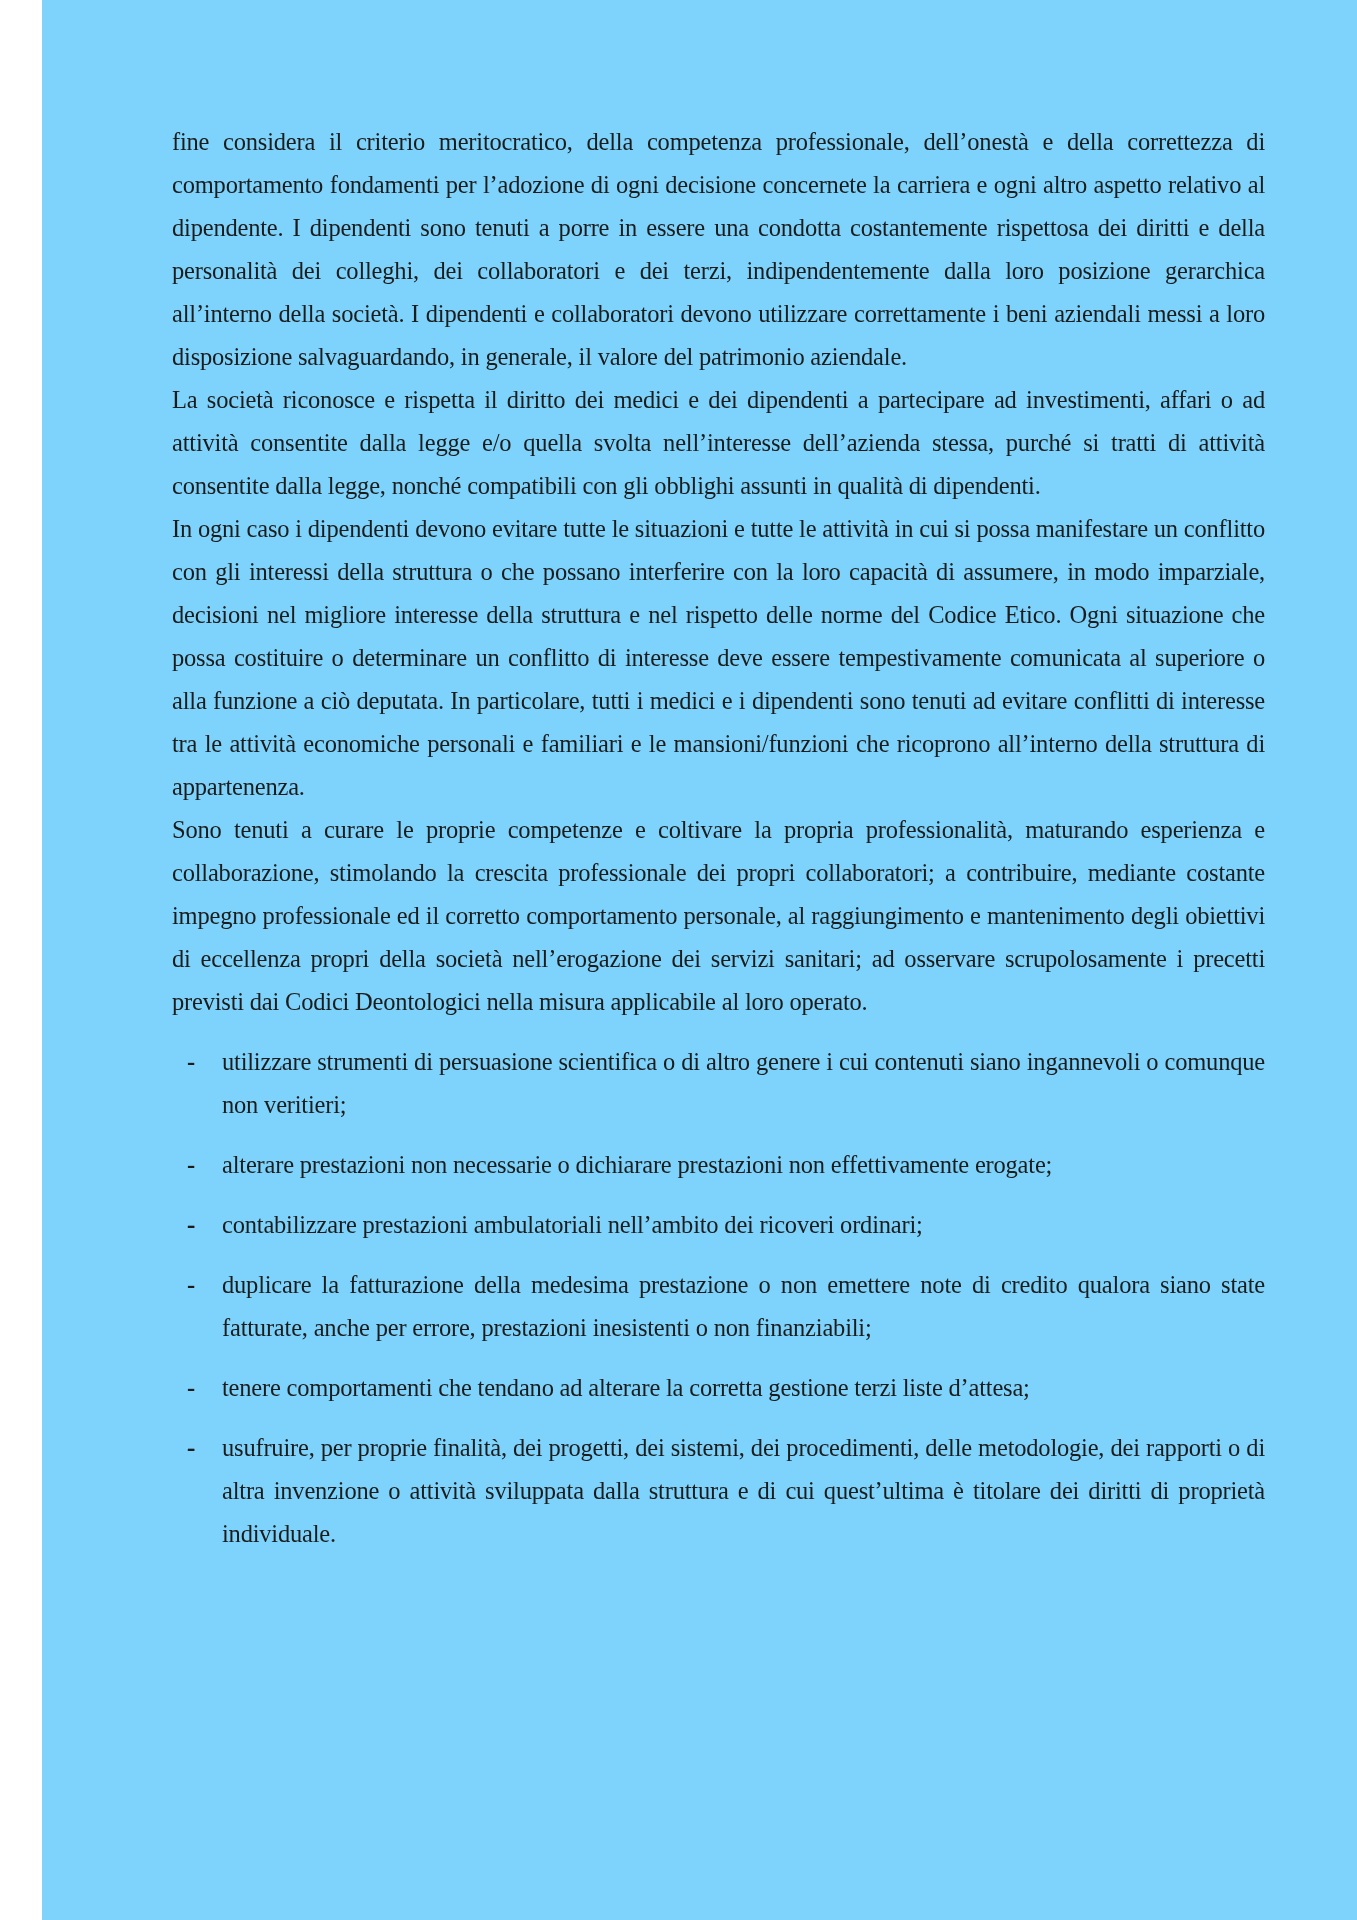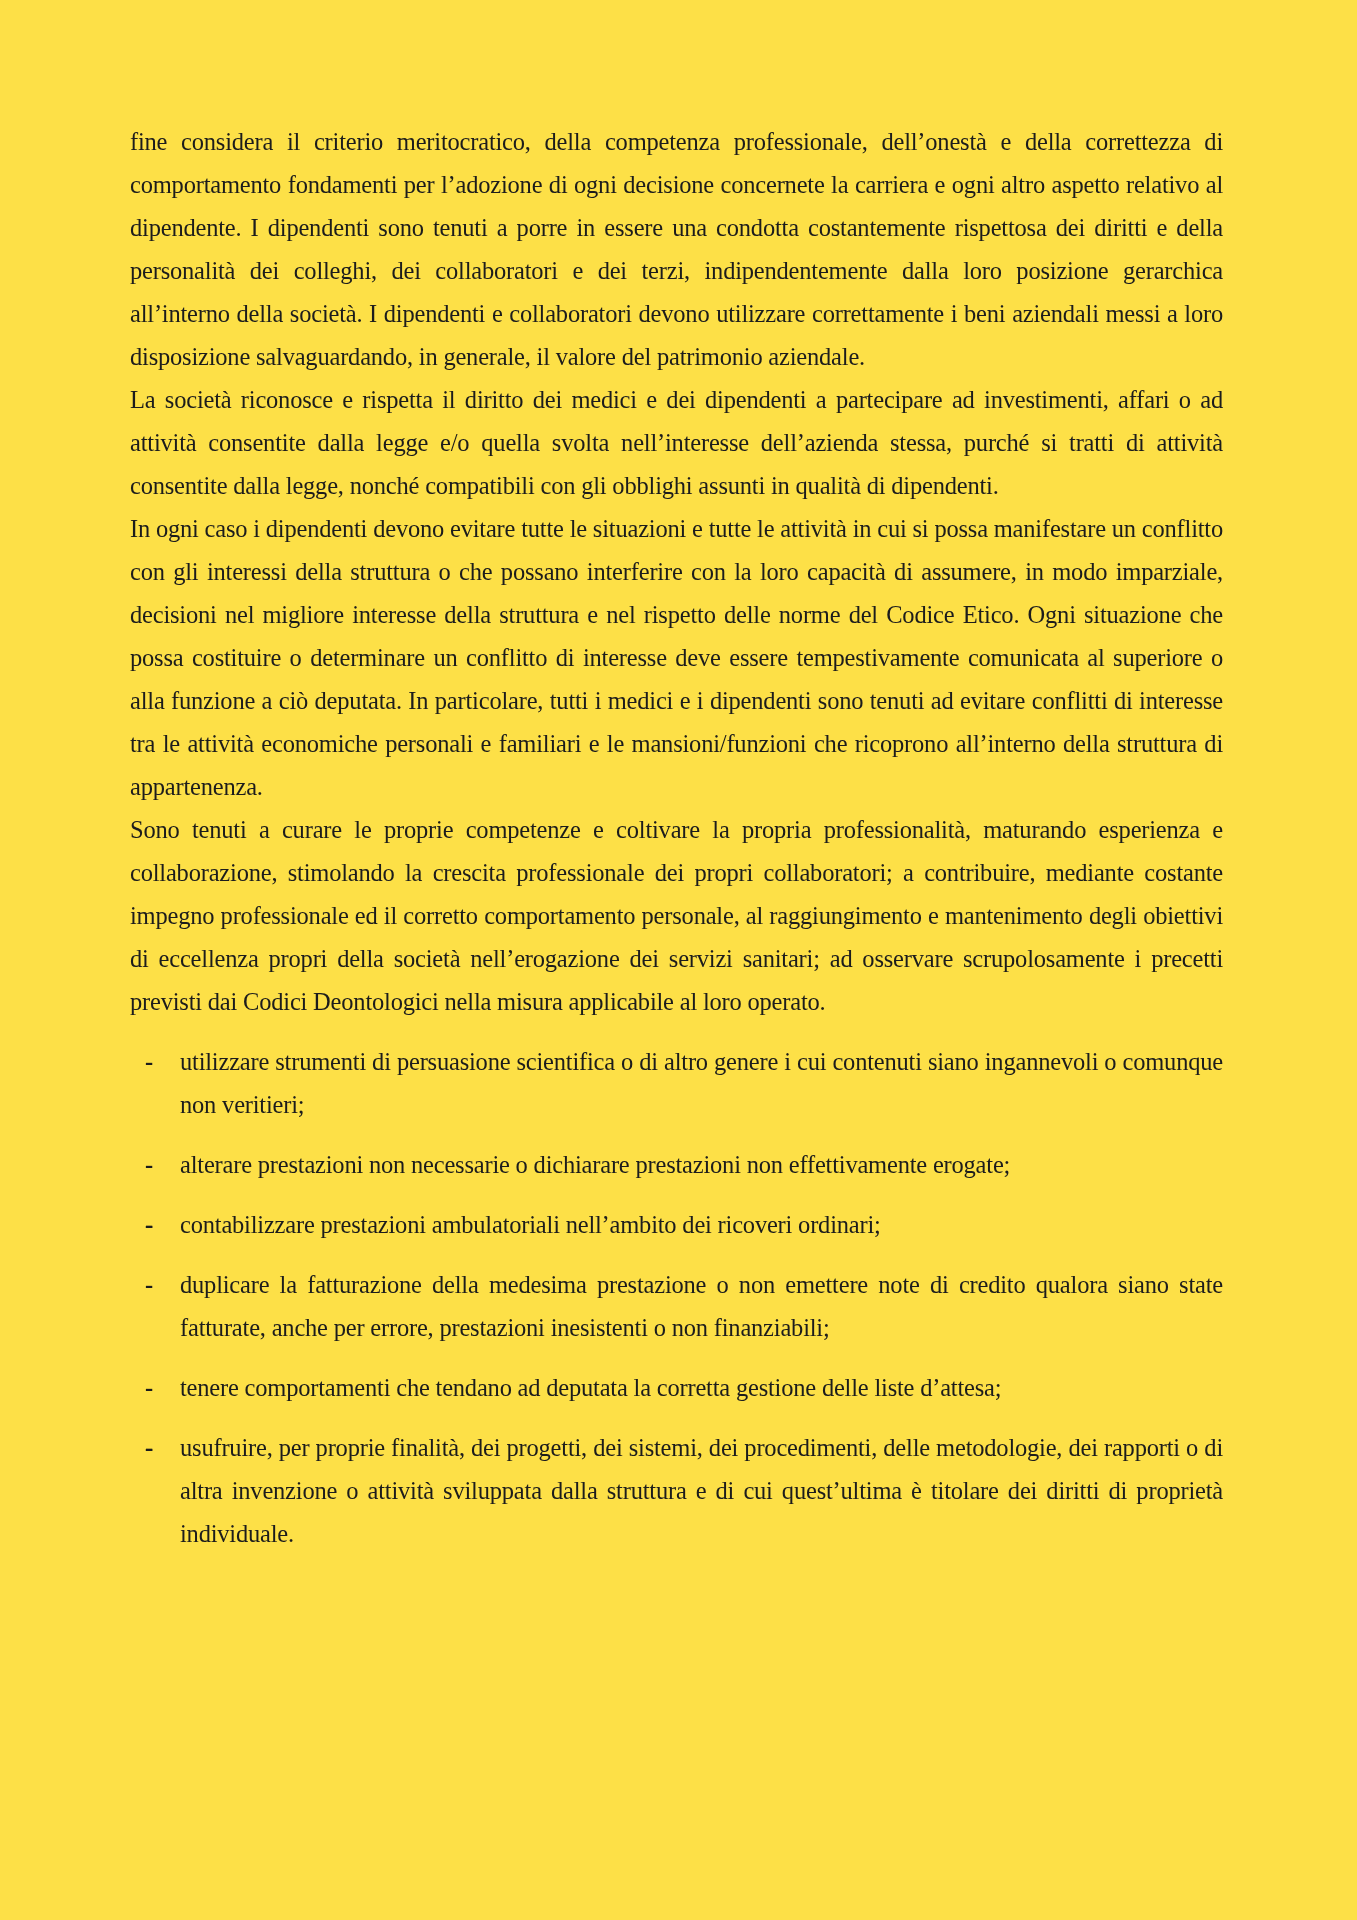--- a/index.html
+++ b/index.html
@@ -11,21 +11,22 @@
     width: 1357px;
     height: 1920px;
     position: relative;
     font-family: "Liberation Serif", serif;
     color: #1c1c1c;
     overflow: hidden;
   }
   .page {
     position: absolute;
     inset: 0;
-    background: #fde047;
+    background: #7dd3fc;
+    margin-left: 42px;
   }
   .text-body {
     position: absolute;
     left: 130px;
     top: 120px;
     width: 1093px;
     font-size: 24.5px;
     line-height: 43px;
     letter-spacing: -0.2px;
     text-align: justify;
@@ -78,21 +79,21 @@
         <div class="list-item">
     <span class="marker">-</span>
     <span class="item-text">contabilizzare prestazioni ambulatoriali nell’ambito dei ricoveri ordinari;</span>
   </div>
         <div class="list-item">
     <span class="marker">-</span>
     <span class="item-text">duplicare la fatturazione della medesima prestazione o non emettere note di credito qualora siano state fatturate, anche per errore, prestazioni inesistenti o non finanziabili;</span>
   </div>
         <div class="list-item">
     <span class="marker">-</span>
-    <span class="item-text">tenere comportamenti che tendano ad deputata la corretta gestione delle liste d’attesa;</span>
+    <span class="item-text">tenere comportamenti che tendano ad alterare la corretta gestione terzi liste d’attesa;</span>
   </div>
         <div class="list-item">
     <span class="marker">-</span>
   </div>
         <div class="list-item">
     <span class="marker">-</span>
     <span class="item-text">usufruire, per proprie finalità, dei progetti, dei sistemi, dei procedimenti, delle metodologie, dei rapporti o di altra invenzione o attività sviluppata dalla struttura e di cui quest’ultima è titolare dei diritti di proprietà individuale.</span>
   </div>
       </div>
   </div>

